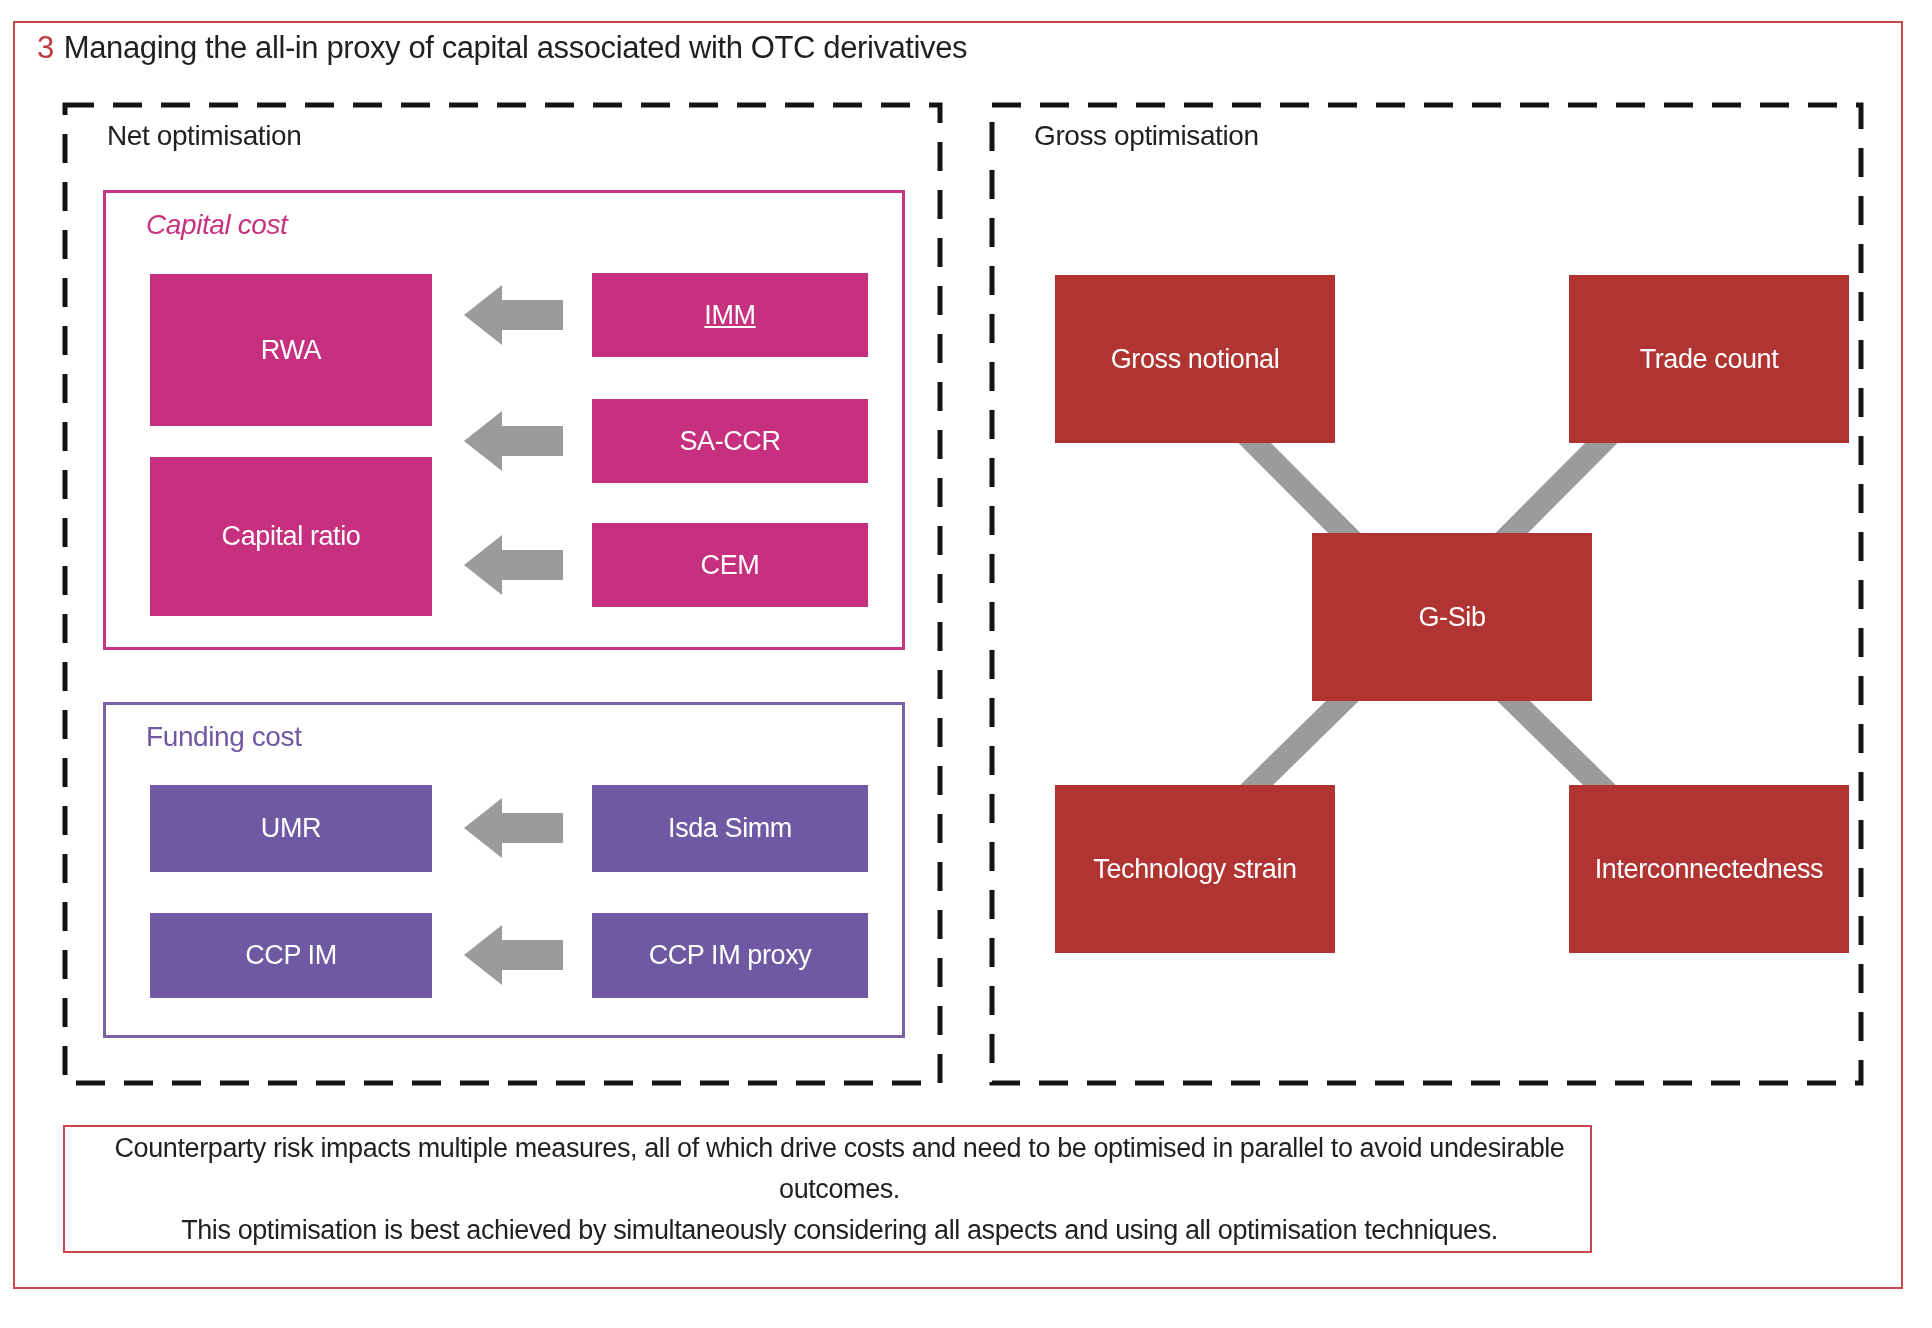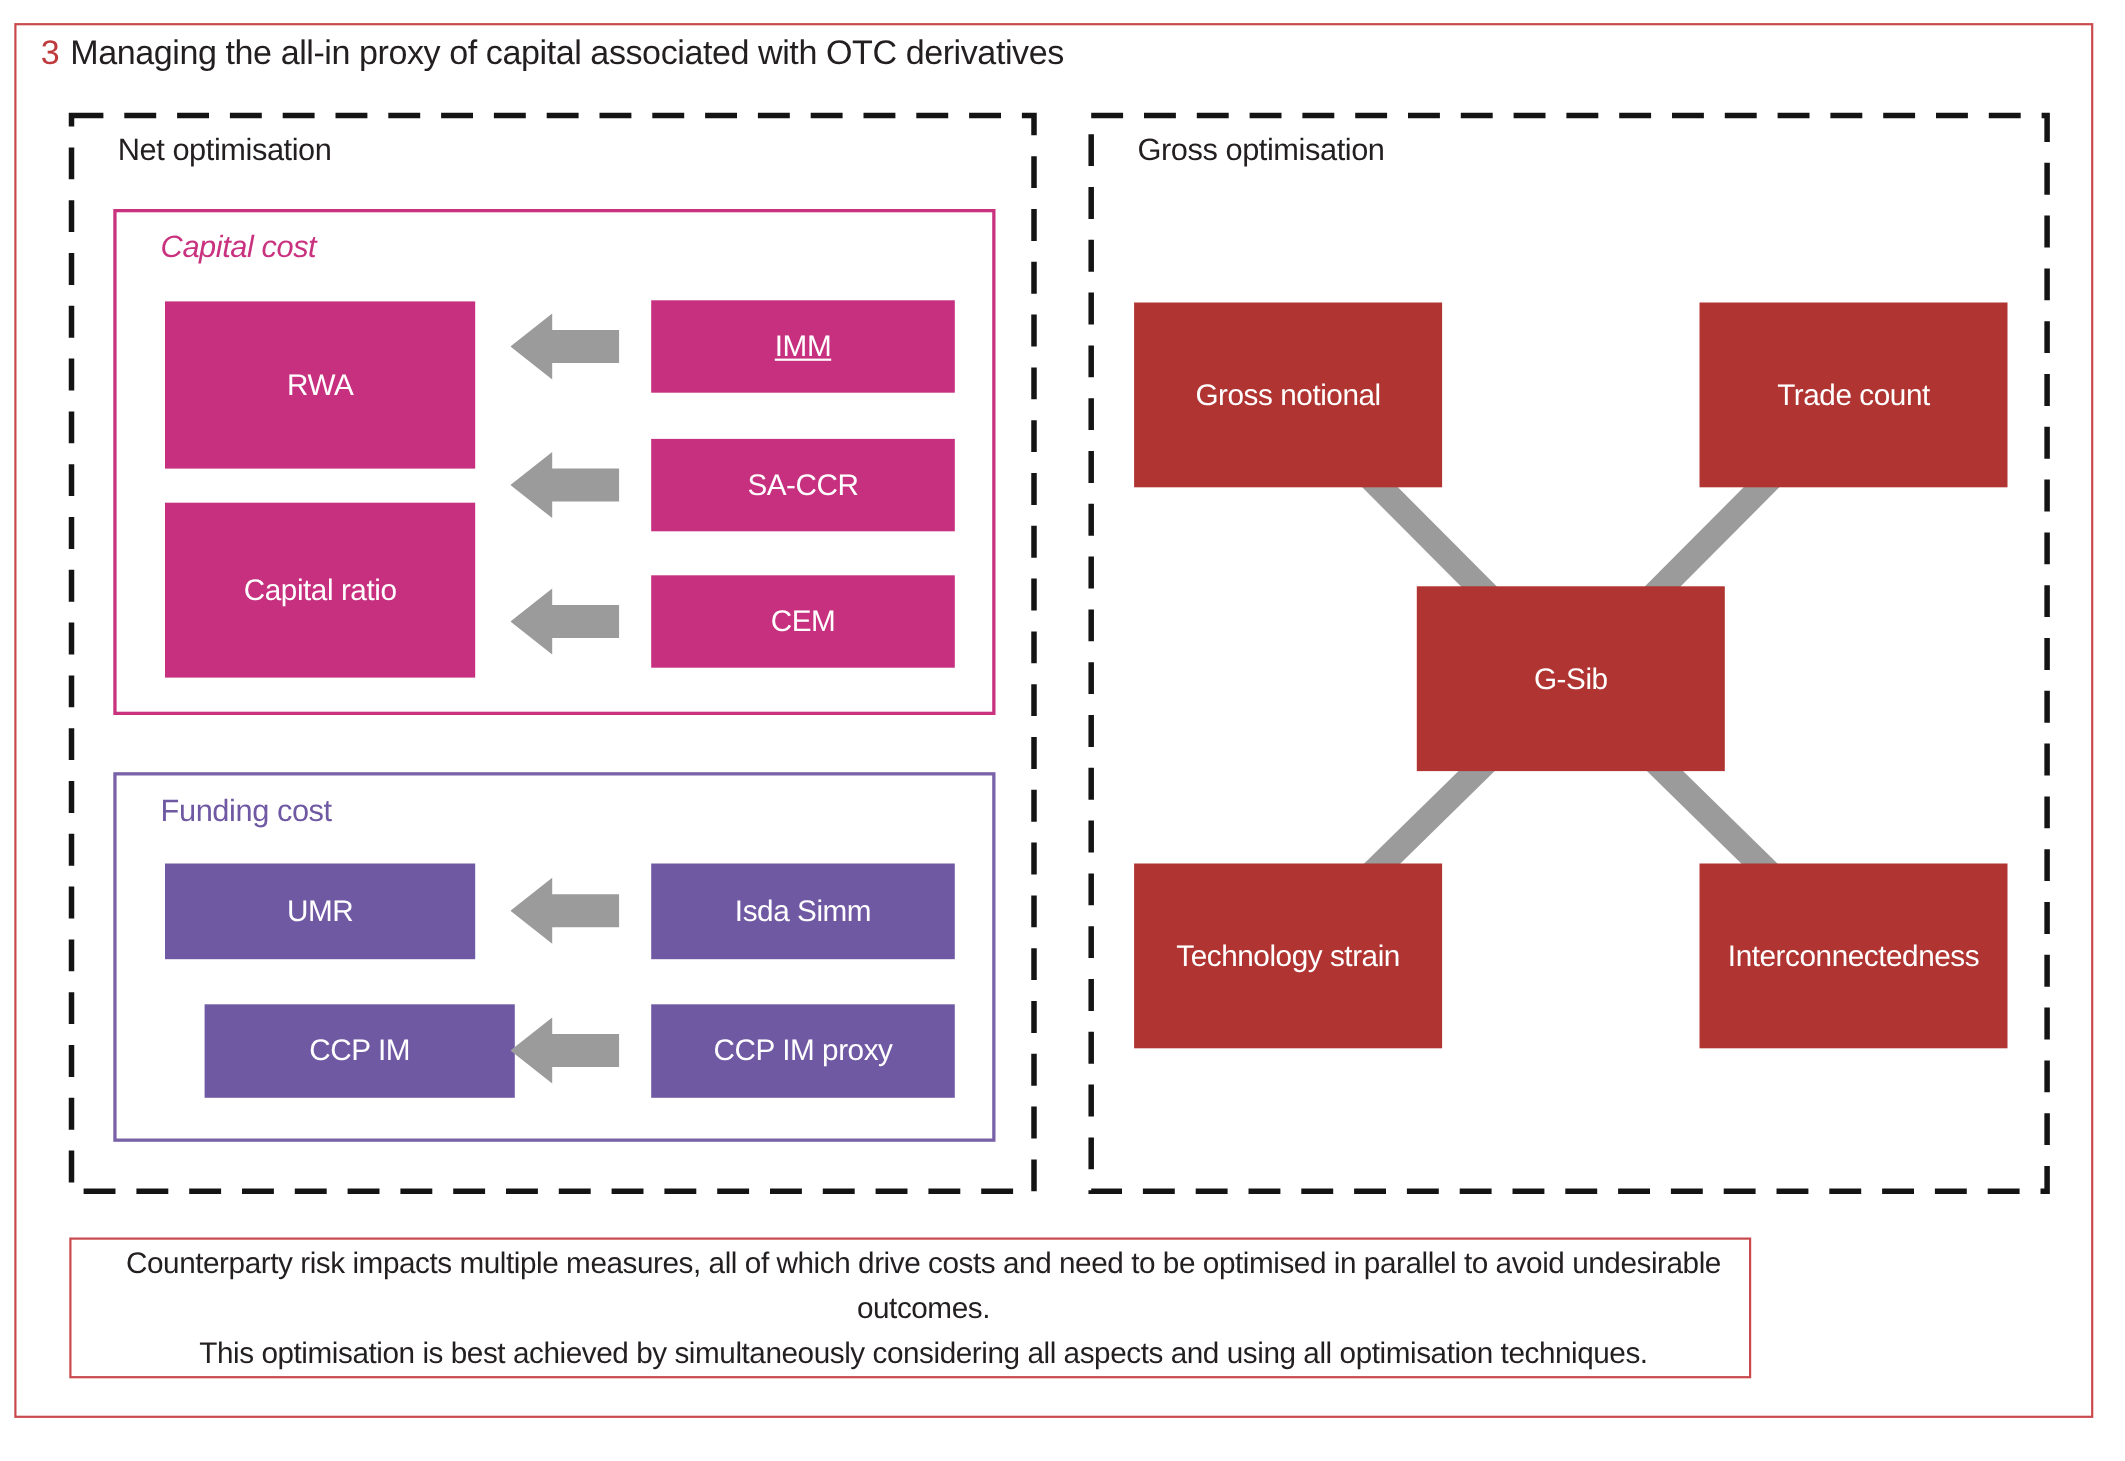--- a/index.html
+++ b/index.html
@@ -12,21 +12,21 @@
   .panel-label{position:absolute;font-size:28px;color:#231f20;z-index:2;white-space:nowrap;}
   .group{position:absolute;box-sizing:border-box;background:#ffffff;z-index:1;}
   .group.capital{left:103px;top:190px;width:802px;height:460px;border:3px solid #c9327f;}
   .group.funding{left:103px;top:702px;width:802px;height:336px;border:3px solid #7a62a8;}
   .group-label{position:absolute;left:40px;top:16px;font-size:28px;white-space:nowrap;}
   .group.capital .group-label{color:#c9327f;font-style:italic;}
   .group.funding .group-label{color:#7059a3;}
   .node{position:absolute;display:flex;align-items:center;justify-content:center;color:#ffffff;font-size:27px;z-index:2;white-space:nowrap;}
   .node.pink{background:#c72f7f;}
   .node.purple{background:#7059a3;}
-  .node.red{background:#b03431;}
+  .node.red{background:#b03431;margin-left:24px;}
   .arrow{position:absolute;width:99px;height:64px;z-index:2;}
   .lines-svg{position:absolute;left:990px;top:103px;width:873px;height:982px;z-index:1;}
   .caption{position:absolute;left:63px;top:1125px;width:1529px;height:128px;border:2px solid #c9494c;box-sizing:border-box;display:flex;flex-direction:column;align-items:center;justify-content:center;z-index:2;padding-left:24px;}
   .caption div{font-size:27px;line-height:41px;text-align:center;color:#231f20;}
 </style>
 </head>
 <body>
 
 <div id="canvas">
 
@@ -50,21 +50,21 @@
   <div class="node pink" style="left:150px;top:274px;width:282px;height:152px;">RWA</div>
   <div class="node pink" style="left:150px;top:457px;width:282px;height:159px;">Capital ratio</div>
   <div class="node pink" style="left:592px;top:273px;width:276px;height:84px;text-decoration:underline;">IMM</div>
   <div class="node pink" style="left:592px;top:399px;width:276px;height:84px;">SA-CCR</div>
   <div class="node pink" style="left:592px;top:523px;width:276px;height:84px;">CEM</div>
 
   <div class="group funding">
     <div class="group-label">Funding cost</div>
   </div>
   <div class="node purple" style="left:150px;top:785px;width:282px;height:87px;">UMR</div>
-  <div class="node purple" style="left:150px;top:913px;width:282px;height:85px;margin-left:36px;">CCP IM</div>
+  <div class="node purple" style="left:150px;top:913px;width:282px;height:85px;">CCP IM</div>
   <div class="node purple" style="left:592px;top:785px;width:276px;height:87px;">Isda Simm</div>
   <div class="node purple" style="left:592px;top:913px;width:276px;height:85px;">CCP IM proxy</div>
 
   <svg class="arrow" style="left:464px;top:283px;" viewBox="0 0 99 64">
       <polygon points="0,32 38,2 38,17 99,17 99,47 38,47 38,62" fill="#9b9b9b"></polygon>
     </svg>
   <svg class="arrow" style="left:464px;top:409px;" viewBox="0 0 99 64">
       <polygon points="0,32 38,2 38,17 99,17 99,47 38,47 38,62" fill="#9b9b9b"></polygon>
     </svg>
   <svg class="arrow" style="left:464px;top:533px;" viewBox="0 0 99 64">

